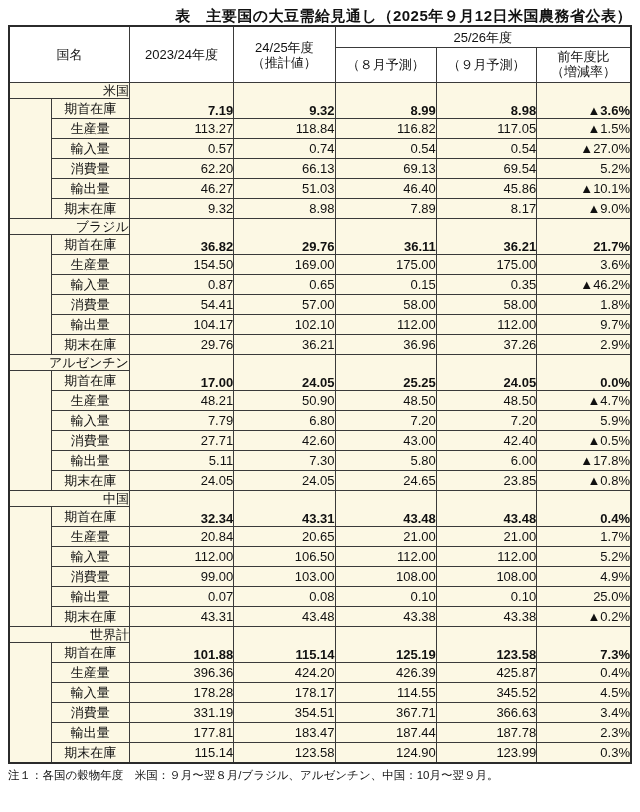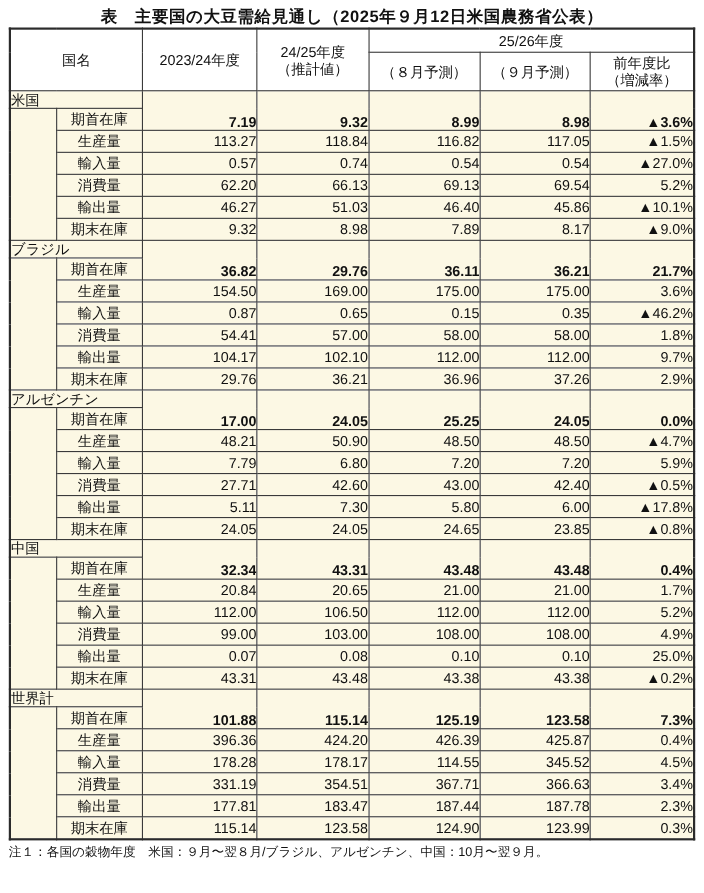--- a/index.html
+++ b/index.html
@@ -10,21 +10,21 @@
     height: 812px;
     font-family: "Liberation Sans", "DejaVu Sans", sans-serif;
     color: #111111;
     -webkit-font-smoothing: antialiased;
   }
   .page {
     width: 624px;
     padding: 5px 8px 0 8px;
   }
   .title {
-    text-align: center;
+    text-align: right;
     font-weight: bold;
     font-size: 15px;
     line-height: 18px;
     letter-spacing: 0.5px;
     padding-top: 2px;
   }
   .unit {
     text-align: right;
     font-size: 11.5px;
     line-height: 14px;
@@ -45,24 +45,24 @@
   }
   table.sd thead th {
     background: #ffffff;
     font-weight: normal;
     text-align: center;
     vertical-align: middle;
     line-height: 15px;
     padding: 2px 0;
   }
   table.sd thead tr.h-top th { height: 16px; }
-  table.sd thead tr.h-sub th { height: 28px; }
+  table.sd thead tr.h-sub th { height: 28px; font-family: Liberation Mono, monospace; }
   
   table.sd tbody td { background: #fcf8e4; line-height: 15px; }
-  table.sd tbody tr.c-row td { height: 14px; }
+  table.sd tbody tr.c-row td { height: 14px; text-align: right; }
   table.sd tbody tr.d-row td { height: 19px; }
   td.country-name {
     background: #e1eef7;
     text-align: left;
     vertical-align: top;
     padding: 1px 0 0 3px;
     border-bottom: none;
   }
   td.a-cell {
     background: #e1eef7;

